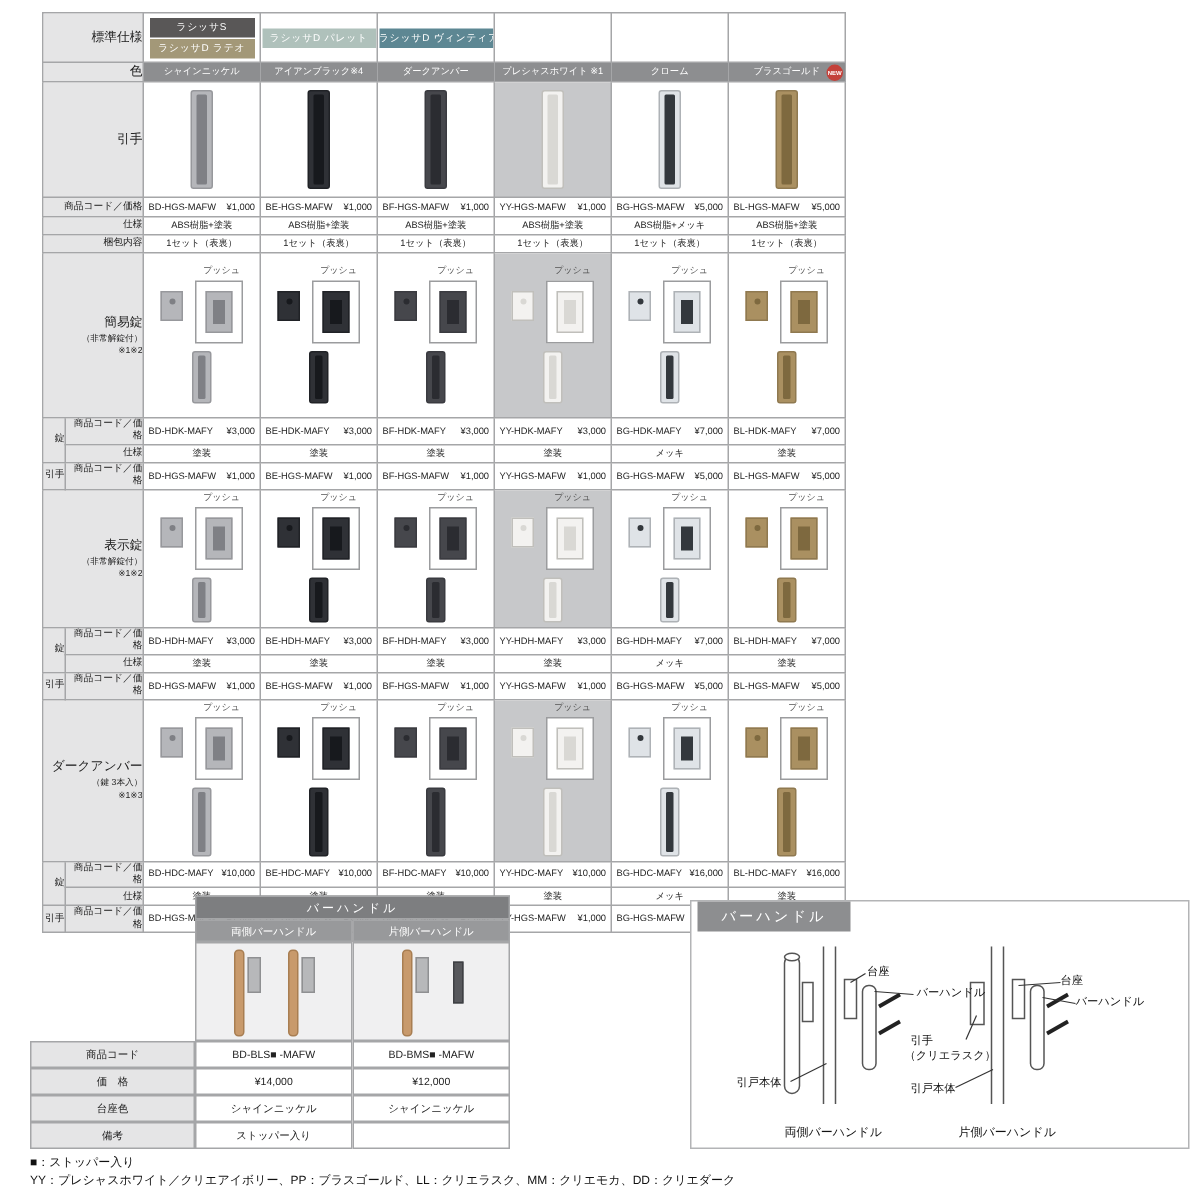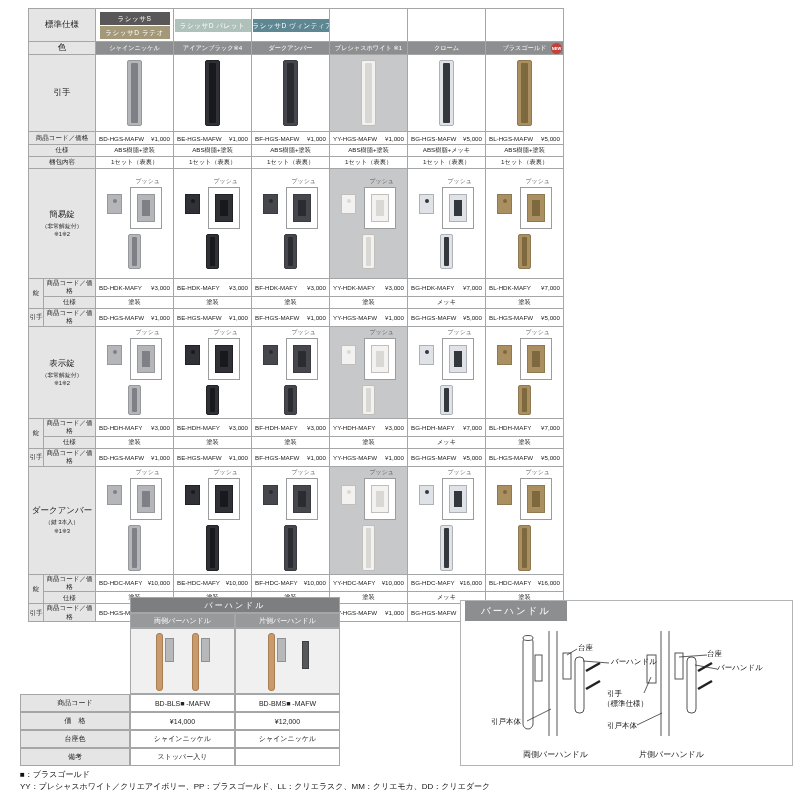--- a/index.html
+++ b/index.html
@@ -1,20 +1,20 @@
 <!DOCTYPE html>
 <html><head>
 <meta charset="utf-8">
 <style>
 *{margin:0;padding:0;box-sizing:border-box}
 html,body{width:800px;height:800px;background:#fff;font-family:"Liberation Sans","DejaVu Sans",sans-serif;position:relative;overflow:hidden}
 
 table.main{border-collapse:collapse;position:absolute;left:28px;top:8px;table-layout:fixed;border:1px solid #8a8b8d}
 table.main td{border:1px solid #a5a6a8;padding:0;overflow:hidden;vertical-align:middle}
-td.lbl{background:#e5e5e6;font-size:6.5px;text-align:center;color:#222;line-height:1.3}
+td.lbl{background:#e5e5e6;font-size:6.5px;text-align:right;color:#222;line-height:1.3}
 td.lbl-big{font-size:8.5px}
 .bigl{font-size:8.5px;margin-bottom:2px}
 .subl{font-size:5.8px;line-height:1.4}
 td.badge-cell{background:#fff;text-align:center}
 .badge{width:70px;height:13px;line-height:13px;margin:1px auto;color:#fff;font-size:6.6px;text-align:center;letter-spacing:.5px;white-space:nowrap;overflow:hidden}
 td.colorband{background:#8d8e90;position:relative;text-align:center}
 .cname{color:#fff;font-size:6.2px;display:block;line-height:12px;white-space:nowrap;overflow:hidden}
 .new-badge{position:absolute;right:1px;top:1px;width:11px;height:11px;border-radius:50%;background:#c4413a;color:#fff;font-size:4px;line-height:11px;text-align:center;font-weight:bold}
 td.photo{background:#fff;text-align:center}
 td.photo.g{background:#c7c8ca}
@@ -841,21 +841,21 @@
     <div class="bh-cell bh-val">¥14,000</div>
     <div class="bh-cell bh-val">¥12,000</div>
     <div class="bh-cell bh-lbl">台座色</div>
     <div class="bh-cell bh-val">シャインニッケル</div>
     <div class="bh-cell bh-val">シャインニッケル</div>
     <div class="bh-cell bh-lbl">備考</div>
     <div class="bh-cell bh-val">ストッパー入り</div>
     <div class="bh-cell bh-val"></div>
   </div>
 
-<div class="note" style="top:769px">■：ブラスゴールド</div>
+<div class="note" style="top:769px">■：ストッパー入り</div>
 <div class="note" style="top:781px">YY：プレシャスホワイト／クリエアイボリー、PP：ブラスゴールド、LL：クリエラスク、MM：クリエモカ、DD：クリエダーク</div>
 
 <div class="diagram">
   <div class="tab">バーハンドル</div>
   <svg width="333" height="146" viewBox="0 0 333 146">
 
     <line x1="88" y1="10" x2="88" y2="115" stroke="#555" stroke-width="1"></line>
     <line x1="96" y1="10" x2="96" y2="115" stroke="#555" stroke-width="1"></line>
     <rect x="62" y="16" width="10" height="92" rx="5" fill="#fff" stroke="#555"></rect>
     <ellipse cx="67" cy="17" rx="5" ry="2.5" fill="#fff" stroke="#555"></ellipse>
@@ -880,16 +880,16 @@
     <line x1="183" y1="72" x2="190" y2="56" stroke="#333" stroke-width=".8"></line>
     <line x1="176" y1="104" x2="201" y2="92" stroke="#333" stroke-width=".8"></line>
   </svg>
   <div class="dlabel" style="left:117px;top:42px">台座</div>
   <div class="dlabel" style="left:150px;top:56px">バーハンドル</div>
   <div class="dlabel" style="left:30px;top:116px">引戸本体</div>
   <div class="dcaption" style="left:62px;top:148px">両側バーハンドル</div>
   <div class="dlabel" style="left:246px;top:48px">台座</div>
   <div class="dlabel" style="left:256px;top:62px">バーハンドル</div>
   <div class="dlabel" style="left:146px;top:88px">引手</div>
-  <div class="dlabel" style="left:142px;top:98px">（標準仕様）</div>
+  <div class="dlabel" style="left:142px;top:98px">（クリエラスク）</div>
   <div class="dlabel" style="left:146px;top:120px">引戸本体</div>
   <div class="dcaption" style="left:178px;top:148px">片側バーハンドル</div>
 </div>
 
 </body></html>

